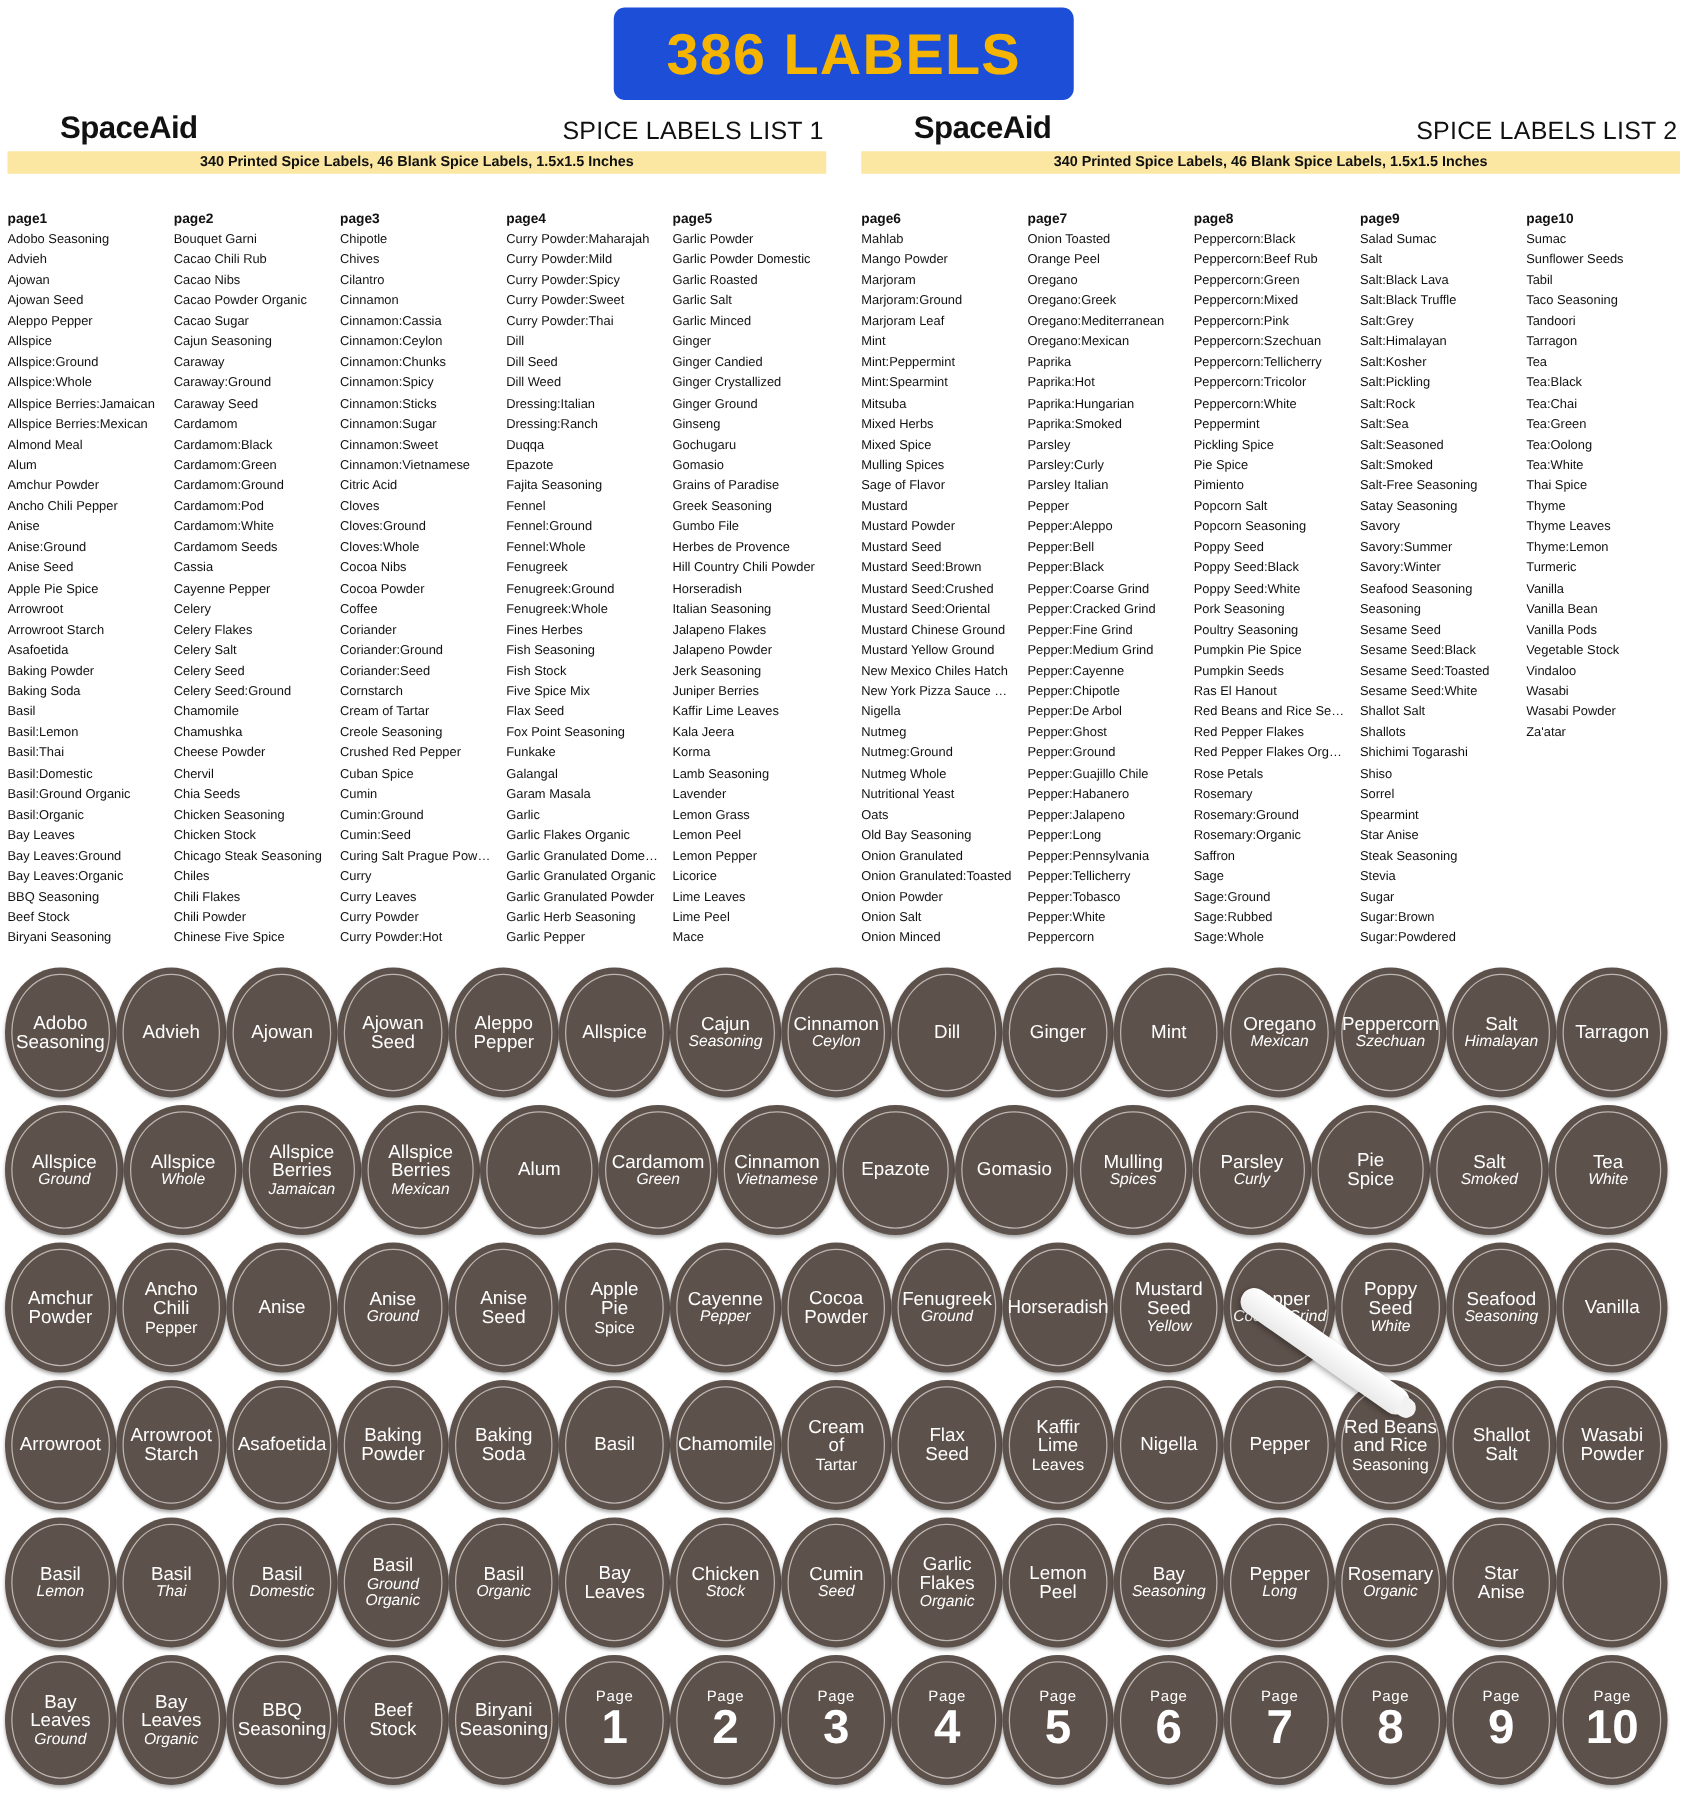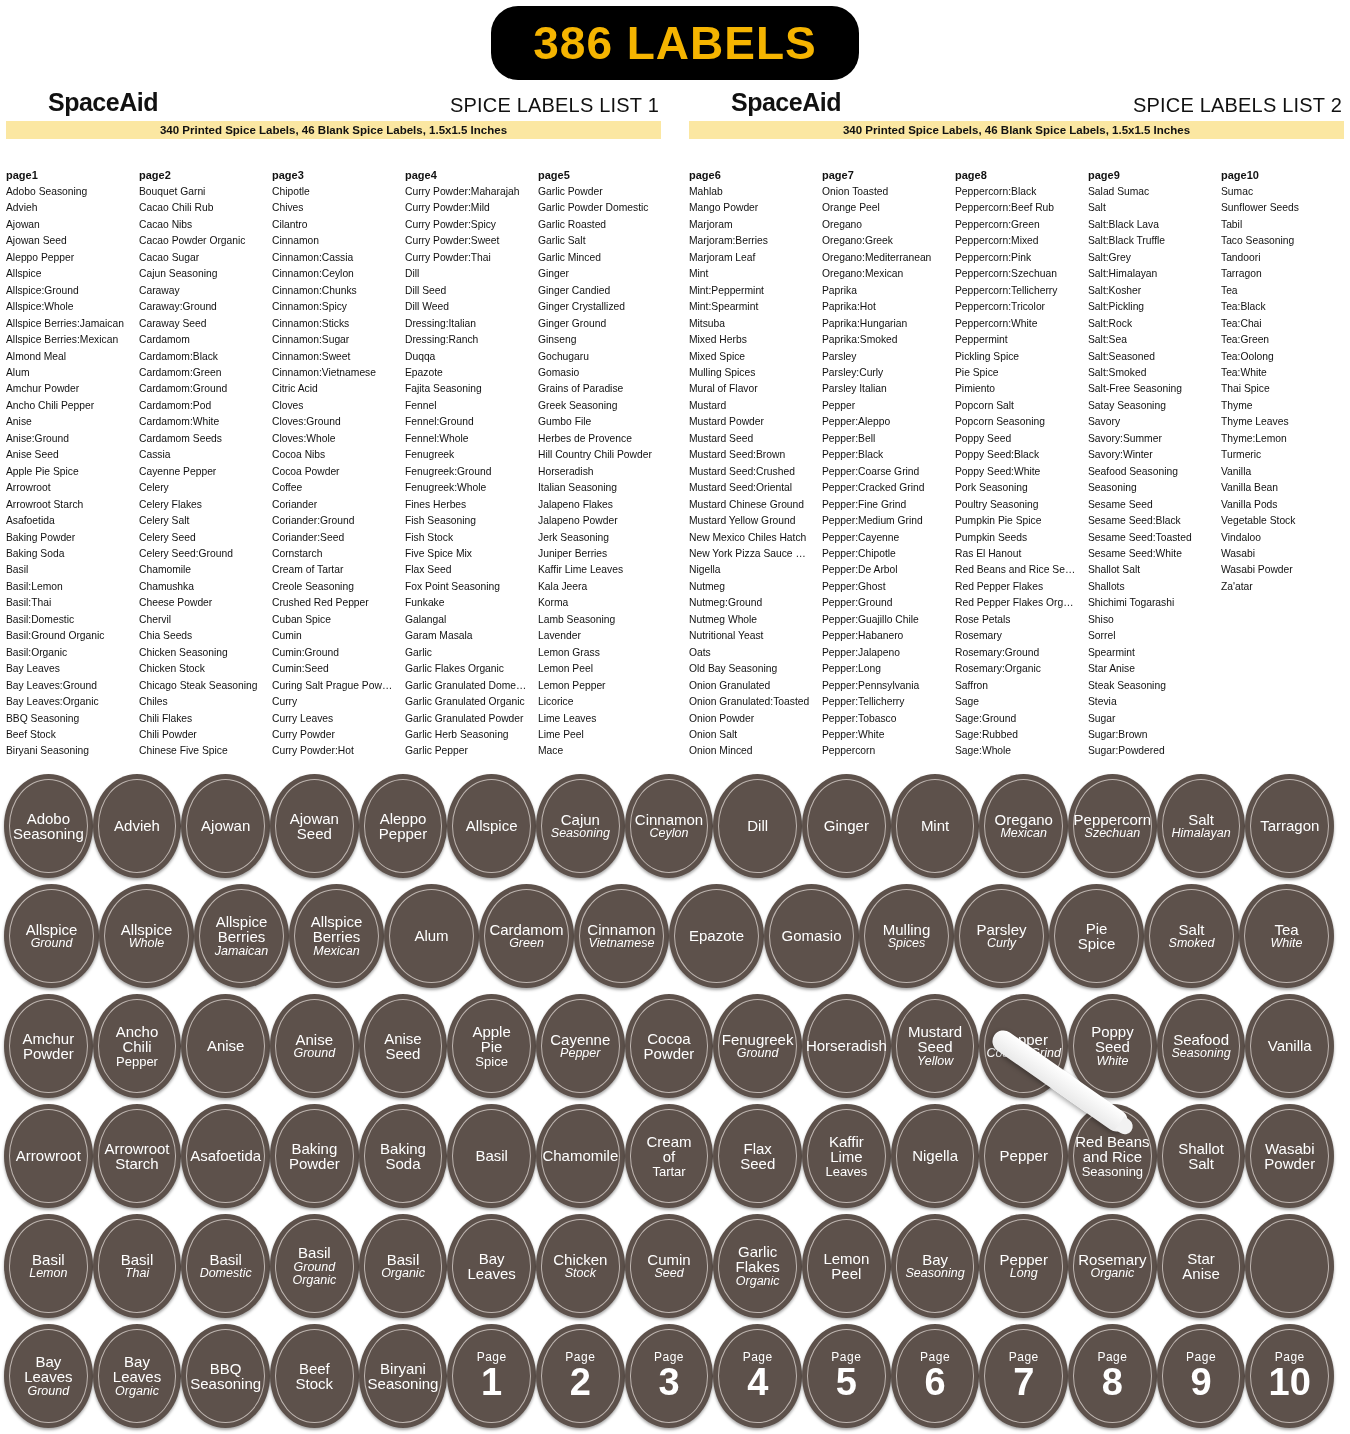--- a/index.html
+++ b/index.html
@@ -1,20 +1,20 @@
 <!DOCTYPE html>
 <html><head>
 <meta charset="utf-8">
 <style>
   html,body{margin:0;padding:0;background:#ffffff;}
   body{width:1350px;height:1434px;font-family:"Liberation Sans",sans-serif;color:#111;overflow:hidden;position:relative;}
 
   
   .banner-wrap{width:100%;display:flex;justify-content:center;padding-top:6px;}
-  .banner{background:#000000;border-radius:27px;padding:6px 42px;}
+  .banner{background:#1d4ed8;border-radius:9px;padding:6px 42px;}
   .banner-text{color:#f5b400;font-size:46px;font-weight:bold;letter-spacing:1px;line-height:62px;}
 
   
   .lists{display:flex;gap:28px;padding:8px 6px 0 6px;}
   .panel{flex:1;min-width:0;}
   .panel-head{display:flex;align-items:flex-end;justify-content:space-between;padding:0 2px 4px 2px;}
   .brand{font-size:25px;font-weight:bold;letter-spacing:-0.5px;margin-left:40px;}
   .panel-title{font-size:20px;letter-spacing:0.2px;}
   .subbar{background:#fbe7a2;text-align:center;font-size:11.5px;font-weight:bold;padding:3px 0;}
   .cols{display:flex;gap:10px;padding-top:6px;}
@@ -256,30 +256,30 @@
         <div class="brand">SpaceAid</div>
         <div class="panel-title">SPICE LABELS LIST 2</div>
       </div>
       <div class="subbar">340 Printed Spice Labels, 46 Blank Spice Labels, 1.5x1.5 Inches</div>
       <div class="cols">
         <div class="col">
           <div class="col-head">page6</div>
           <div class="item">Mahlab</div>
           <div class="item">Mango Powder</div>
           <div class="item">Marjoram</div>
-          <div class="item">Marjoram:Berries</div>
+          <div class="item">Marjoram:Ground</div>
           <div class="item">Marjoram Leaf</div>
           <div class="item">Mint</div>
           <div class="item">Mint:Peppermint</div>
           <div class="item">Mint:Spearmint</div>
           <div class="item">Mitsuba</div>
           <div class="item">Mixed Herbs</div>
           <div class="item">Mixed Spice</div>
           <div class="item">Mulling Spices</div>
-          <div class="item">Mural of Flavor</div>
+          <div class="item">Sage of Flavor</div>
           <div class="item">Mustard</div>
           <div class="item">Mustard Powder</div>
           <div class="item">Mustard Seed</div>
           <div class="item">Mustard Seed:Brown</div>
           <div class="item">Mustard Seed:Crushed</div>
           <div class="item">Mustard Seed:Oriental</div>
           <div class="item">Mustard Chinese Ground</div>
           <div class="item">Mustard Yellow Ground</div>
           <div class="item">New Mexico Chiles Hatch</div>
           <div class="item">New York Pizza Sauce Seasoning</div>

